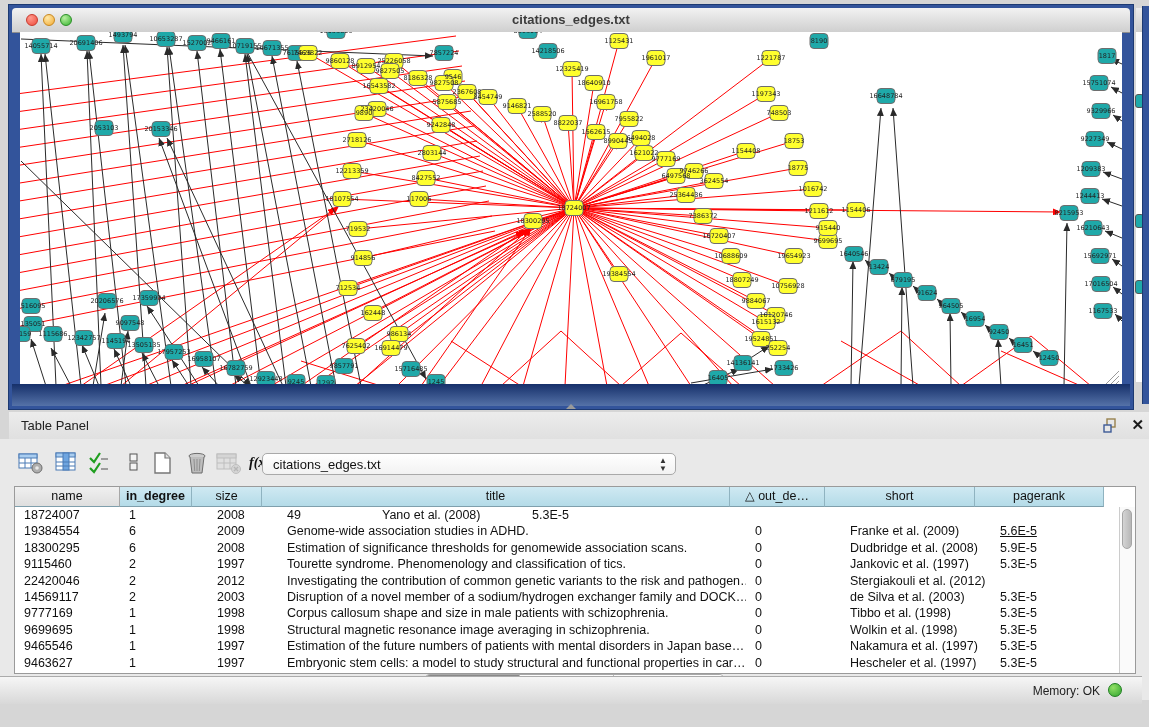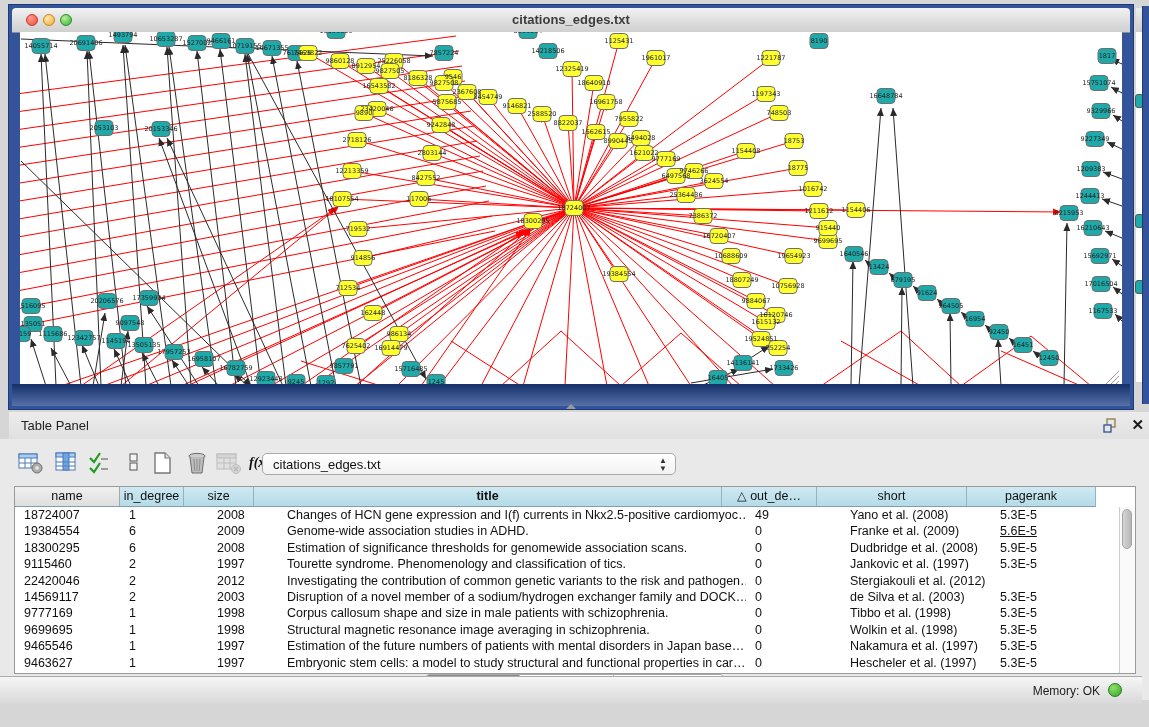--- a/index.html
+++ b/index.html
@@ -673,33 +673,32 @@
   <span class="fx" style="left:249px">f(x)</span>
   <div class="combo">
     <span class="combo-text">citations_edges.txt</span>
     <span class="combo-arrows">▲<br>▼</span>
   </div>
 </div>
 
 <div class="tp-table">
   <div class="t-headrow" id="table-head">
       <div class="t-th first" style="width: 105px;">name</div>
-      <div class="t-th" style="width: 64px;">in_degree</div>
+      <div class="t-th" style="width: 72px; font-weight: bold;">in_degree</div>
       <div class="t-th" style="width: 70px;">size</div>
-      <div class="t-th" style="width: 468px; font-weight: bold;">title</div>
+      <div class="t-th" style="width: 468px;">title</div>
       <div class="t-th" style="width: 95px;">△ out_de…</div>
       <div class="t-th" style="width: 150px;">short</div>
       <div class="t-th" style="width: 129px;">pagerank</div>
     </div>
   <div class="t-body" id="table-body">
       <div class="t-row">
         <div class="t-td" style="width: 105px;">18724007</div>
         <div class="t-td" style="width: 88px;">1</div>
         <div class="t-td" style="width: 70px;">2008</div>
-        <div class="t-td" style="width: 468px;">Changes of HCN gene expression and I(f) currents in Nkx2.5-positive cardiomyoc…</div>
         <div class="t-td" style="width: 95px;">49</div>
         <div class="t-td" style="width: 150px;">Yano et al. (2008)</div>
         <div class="t-td" style="width: 129px;">5.3E-5</div>
       </div>
       <div class="t-row">
         <div class="t-td" style="width: 105px;">19384554</div>
         <div class="t-td" style="width: 88px;">6</div>
         <div class="t-td" style="width: 70px;">2009</div>
         <div class="t-td" style="width: 468px;">Genome-wide association studies in ADHD.</div>
         <div class="t-td" style="width: 95px;">0</div>

